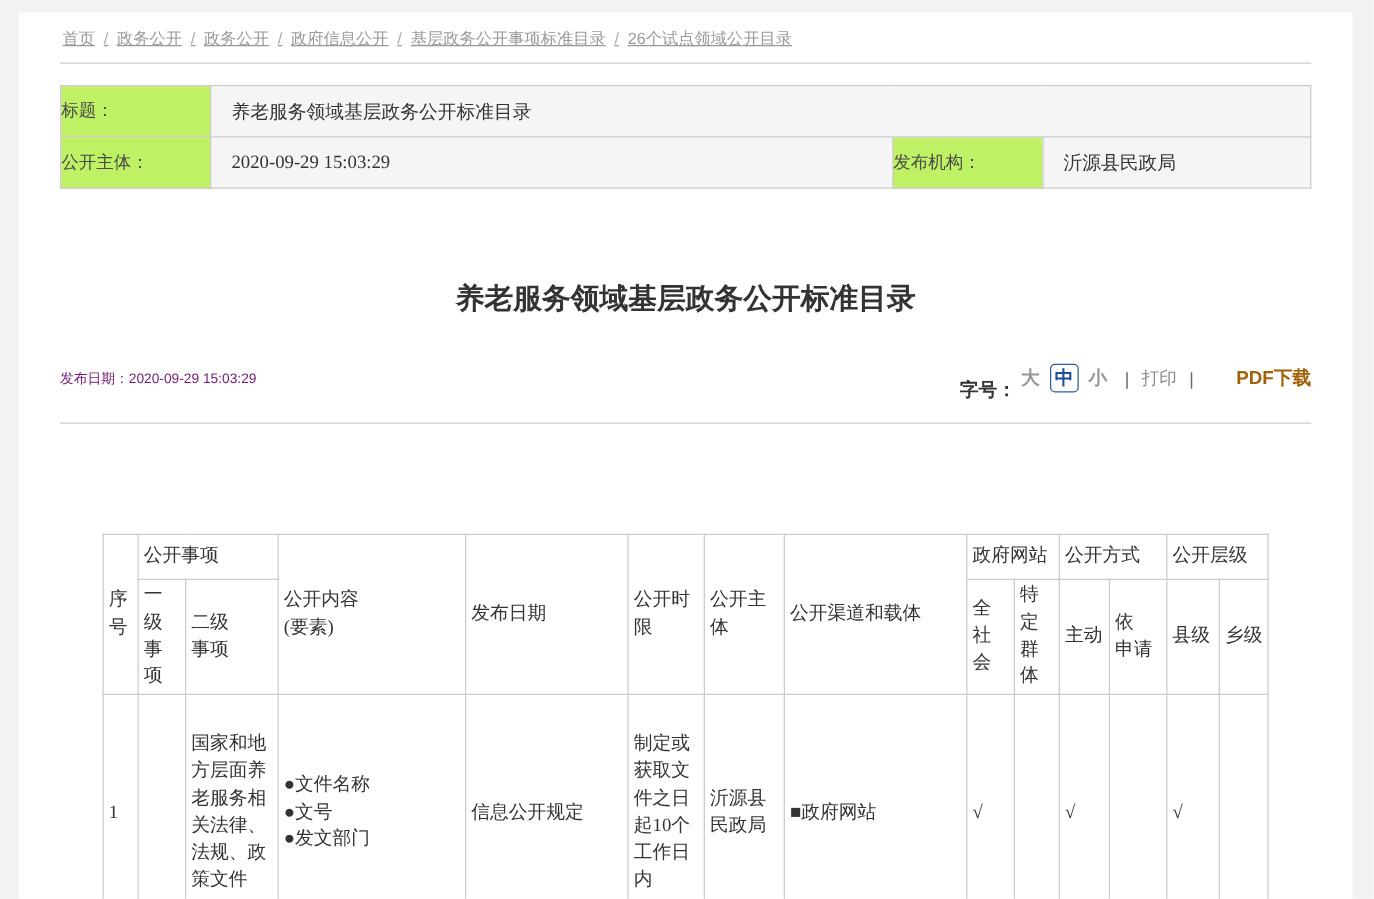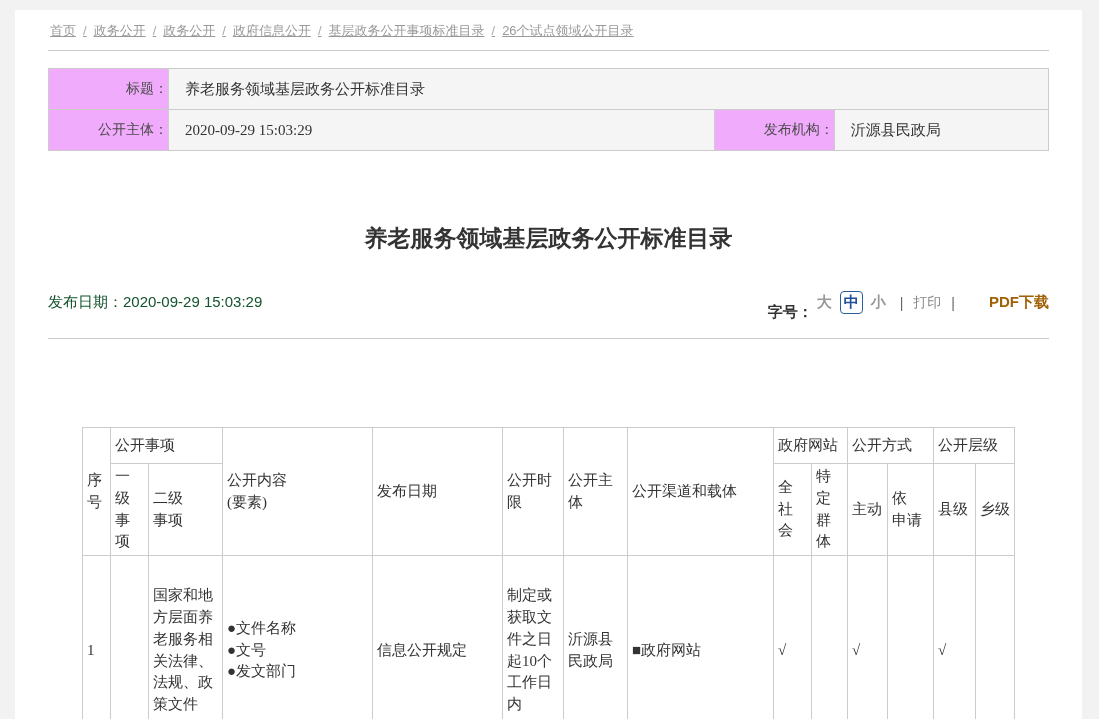--- a/index.html
+++ b/index.html
@@ -36,22 +36,22 @@
     border-collapse: collapse;
     table-layout: fixed;
     font-size: 14px;
   }
   .info-table td {
     border: 1px solid #ccc;
     height: 41px;
     vertical-align: middle;
   }
   .info-table td.lbl {
-    background: #f0abfc;
-    text-align: right;
+    background: #bef264;
+    text-align: left;
     color: #4a4a4a;
   }
   .info-table td.val {
     background: #f5f5f5;
     padding-left: 16px;
     color: #333;
     font-size: 15px;
     font-family: "Liberation Serif", serif;
   }
 
@@ -65,21 +65,21 @@
     line-height: 38px;
   }
   .meta-row {
     margin-top: 26px;
     padding-bottom: 16px;
     border-bottom: 1px solid #ccc;
     display: flex;
     justify-content: space-between;
     align-items: center;
   }
-  .pub-date { color: #14532d; font-size: 15px; text-align: right; }
+  .pub-date { color: #701a75; font-size: 11px; text-align: right; }
   .controls { display: flex; align-items: center; font-size: 15px; }
   .fs-label { color: #333; font-weight: bold; margin-top: 20px; }
   .fs-big, .fs-small { color: #999; font-weight: bold; margin: 0 4px; cursor: pointer; }
   .fs-mid {
     color: #1f4e9a;
     font-weight: bold;
     border: 1px solid #2a5f9e;
     border-radius: 4px;
     padding: 1px 3px;
     margin: 0 4px;

